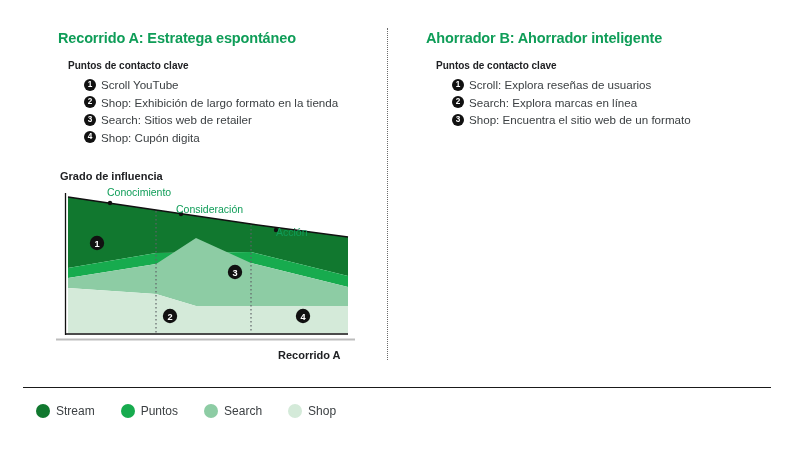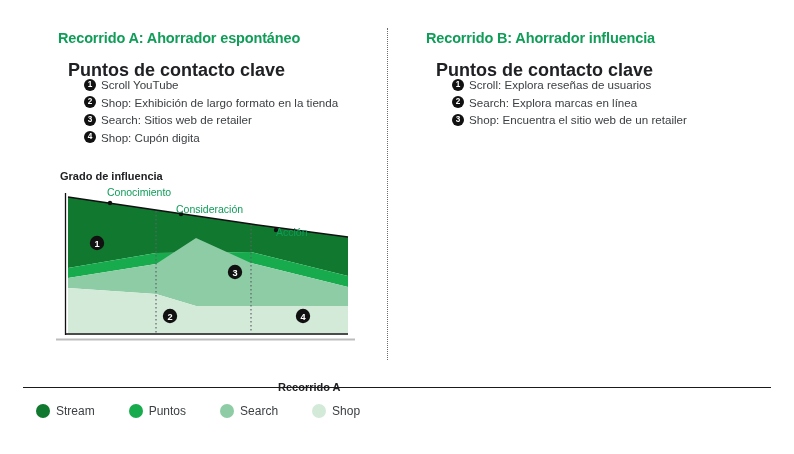--- a/index.html
+++ b/index.html
@@ -43,21 +43,21 @@
     color: #0f9d58;
     letter-spacing: -0.15px;
     white-space: nowrap;
   }
   .panel-a .panel-title { left: 58px; }
   .panel-b .panel-title { left: 36px; }
 
   .touchpoints-heading {
     position: absolute;
     top: 60px;
-    font-size: 18px;
+    font-size: 10px;
     font-weight: bold;
     color: #202124;
     white-space: nowrap;
   }
   .panel-a .touchpoints-heading { left: 68px; }
   .panel-b .touchpoints-heading { left: 46px; }
 
   .tp-list {
     position: absolute;
     top: 76px;
@@ -103,21 +103,21 @@
   }
   .panel-a .axis-label-y { left: 60px; top: 170px; }
 
   .axis-label-x {
     position: absolute;
     font-size: 11px;
     font-weight: bold;
     color: #202124;
     white-space: nowrap;
   }
-  .panel-a .axis-label-x { left: 278px; top: 349px; margin-top: 32px; }
+  .panel-a .axis-label-x { left: 278px; top: 349px; }
 
   .chart-svg {
     position: absolute;
     top: 0;
     left: 0;
   }
 
   .stage-label {
     font-size: 10.5px;
     fill: #0f9d58;
@@ -133,21 +133,21 @@
     height: 0;
     border-top: 1.6px solid #1a1a1a;
   }
 
   .legend {
     position: absolute;
     left: 36px;
     top: 404px;
     display: flex;
     align-items: center;
-    gap: 8px;
+    gap: 0;
   }
   .legend-item {
     display: flex;
     align-items: center;
     margin-right: 26px;
     white-space: nowrap;
   }
   .legend-swatch {
     width: 14px;
     height: 14px;
@@ -158,21 +158,21 @@
   .legend-text {
     font-size: 12px;
     color: #3c4043;
   }
 </style>
 </head>
 <body>
 
 <div class="panel panel-a">
 
-  <div class="panel-title">Recorrido A: Ahorrador espontáneo</div>
+  <div class="panel-title">Recorrido A: Estratega espontáneo</div>
 
   <div class="touchpoints-heading">Puntos de contacto clave</div>
 
   <ul class="tp-list">
     <li class="tp-item">
       <span class="badge">1</span>
       <span>Scroll YouTube</span>
     </li>
     <li class="tp-item">
       <span class="badge">2</span>
@@ -232,36 +232,36 @@
     </g>
     <g>
       <circle cx="303" cy="316" r="7.2" fill="#111111"></circle>
       <text x="303" y="319.6" text-anchor="middle" fill="#ffffff" font-size="9.2" font-family="Liberation Sans, sans-serif" font-weight="bold">4</text>
     </g>
   </svg>
 </div>
 
 <div class="panel panel-b">
 
-  <div class="panel-title">Recorrido B: Ahorrador influencia</div>
+  <div class="panel-title">Ahorrador B: Ahorrador inteligente</div>
 
   <div class="touchpoints-heading">Puntos de contacto clave</div>
 
   <ul class="tp-list">
     <li class="tp-item">
       <span class="badge">1</span>
       <span>Scroll: Explora reseñas de usuarios</span>
     </li>
     <li class="tp-item">
       <span class="badge">2</span>
       <span>Search: Explora marcas en línea</span>
     </li>
     <li class="tp-item">
       <span class="badge">3</span>
-      <span>Shop: Encuentra el sitio web de un retailer</span>
+      <span>Shop: Encuentra el sitio web de un formato</span>
     </li>
   </ul>
 
   <svg class="chart-svg" width="404" height="380" style="left:-390px;">
 
     <g transform="translate(390,0)">
 
       <path d="M 440,197 L 526,224 L 596,251 L 705,266 L 705,307 L 596,303 L 526,300 L 440,231 Z" fill="#8dcca4"></path>
 
       <path d="M 440,231 L 526,300 L 596,303 L 705,307 L 705,318 L 596,314 L 526,311 L 440,313 Z" fill="#17ab4e"></path>

